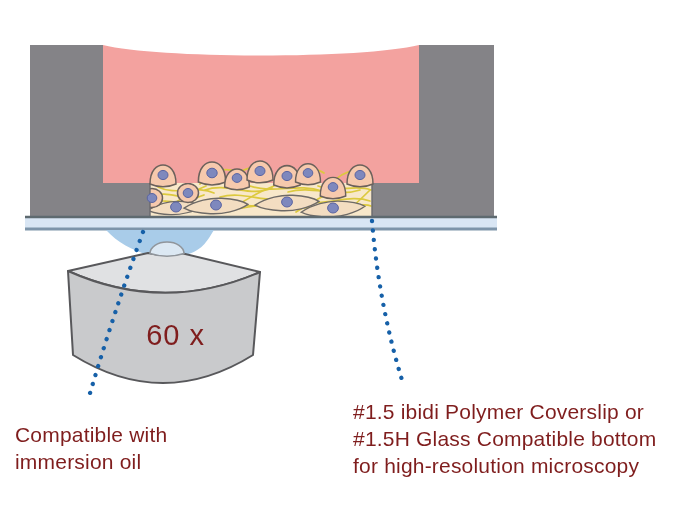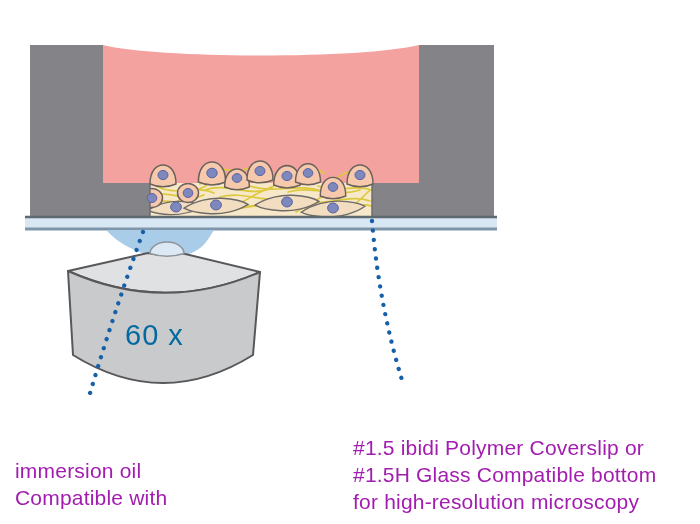--- a/index.html
+++ b/index.html
@@ -2,26 +2,26 @@
 <html><head>
 <meta charset="utf-8">
 <style>
   html,body{margin:0;padding:0;background:#ffffff;}
   #stage{
     position:relative;width:700px;height:524px;background:#ffffff;
     overflow:hidden;font-family:"Liberation Sans", sans-serif;
   }
   #stage svg{position:absolute;left:0;top:0;}
   .label{
-    position:absolute;color:#a21caf;font-size:21px;line-height:27px;
-    letter-spacing:0.2px;white-space:nowrap;margin-top:36px;
+    position:absolute;color:#7f1d1d;font-size:21px;line-height:27px;
+    letter-spacing:0.2px;white-space:nowrap;
   }
   .mag-label{
-    position:absolute;left:125px;top:319px;width:80px;text-align:left;
-    color:#0369a1;font-size:29px;letter-spacing:1px;
+    position:absolute;left:125px;top:319px;width:80px;text-align:right;
+    color:#7f1d1d;font-size:29px;letter-spacing:1px;
   }
 </style>
 </head>
 <body>
 
 <div id="stage">
 
   <svg width="700" height="524" viewBox="0 0 700 524">
 
     <defs>
@@ -125,22 +125,22 @@
 
     <g fill="none" stroke-width="4.3" stroke-linecap="round" stroke-dasharray="0.1 9.3" stroke="#1660a8">
       <path d="M143,232 Q112,318 88,400"></path>
       <path d="M372,221 Q379,305 402,380"></path>
     </g>
   </svg>
 
   <div class="mag-label">60 x</div>
 
   <div class="label" style="left:15px;top:421px;">
+    <div>Compatible with</div>
     <div>immersion oil</div>
-    <div>Compatible with</div>
   </div>
 
   <div class="label" style="left:353px;top:398px;">
     <div>#1.5 ibidi Polymer Coverslip or</div>
     <div>#1.5H Glass Compatible bottom</div>
     <div>for high-resolution microscopy</div>
   </div>
 
 </div>
 

